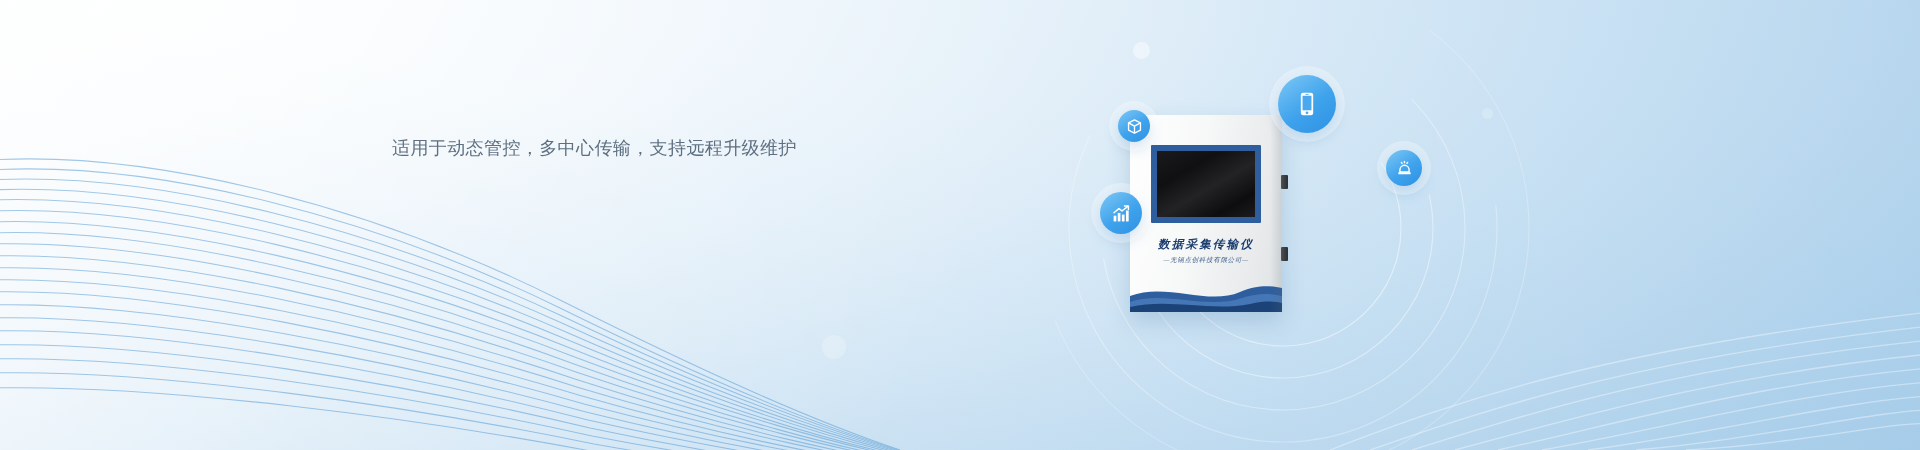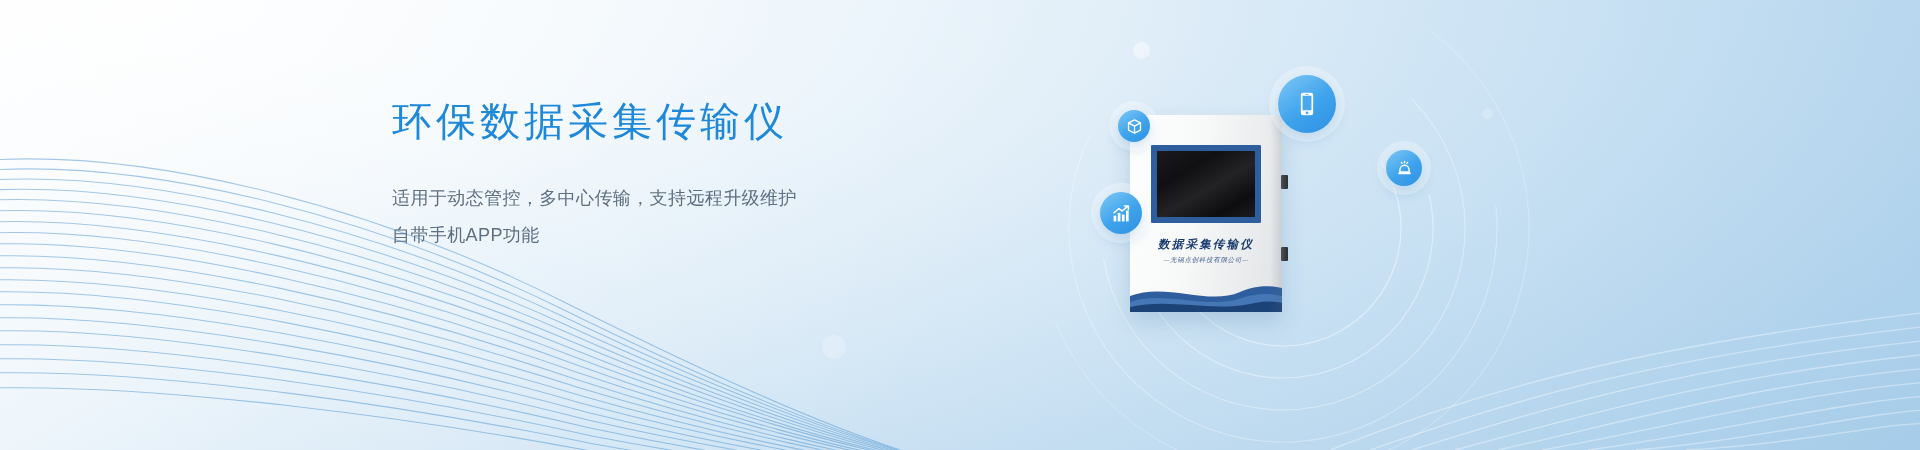--- a/index.html
+++ b/index.html
@@ -198,24 +198,22 @@
         <path d="M1686,450 C1800,444 1900,420 1930,424"></path>
       </g>
     </svg>
   </div>
 
   <div class="dot" style="left:1133px;top:42px;width:17px;height:17px;"></div>
   <div class="dot" style="left:822px;top:335px;width:24px;height:24px;opacity:.5;"></div>
   <div class="dot" style="left:1482px;top:108px;width:11px;height:11px;opacity:.45;"></div>
 
   <div class="copy">
-    <h1 class="headline">环保数据采集传输仪</h1>
     <ul class="sublist">
       <li>适用于动态管控，多中心传输，支持远程升级维护</li>
-      <li>自带手机APP功能</li>
     </ul>
   </div>
 
   <div class="device-stage">
 
     <div class="device">
       <div class="bezel">
         <div class="screen"></div>
       </div>
       <div class="dev-title">数据采集传输仪</div>

